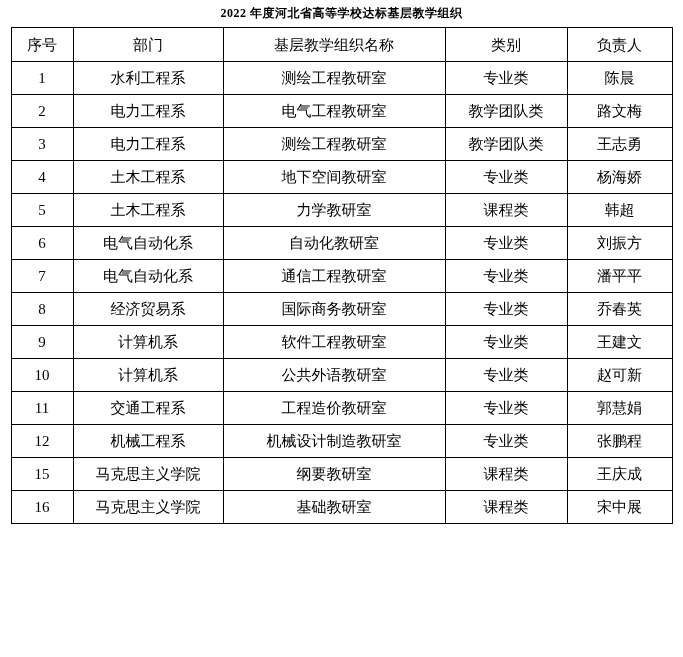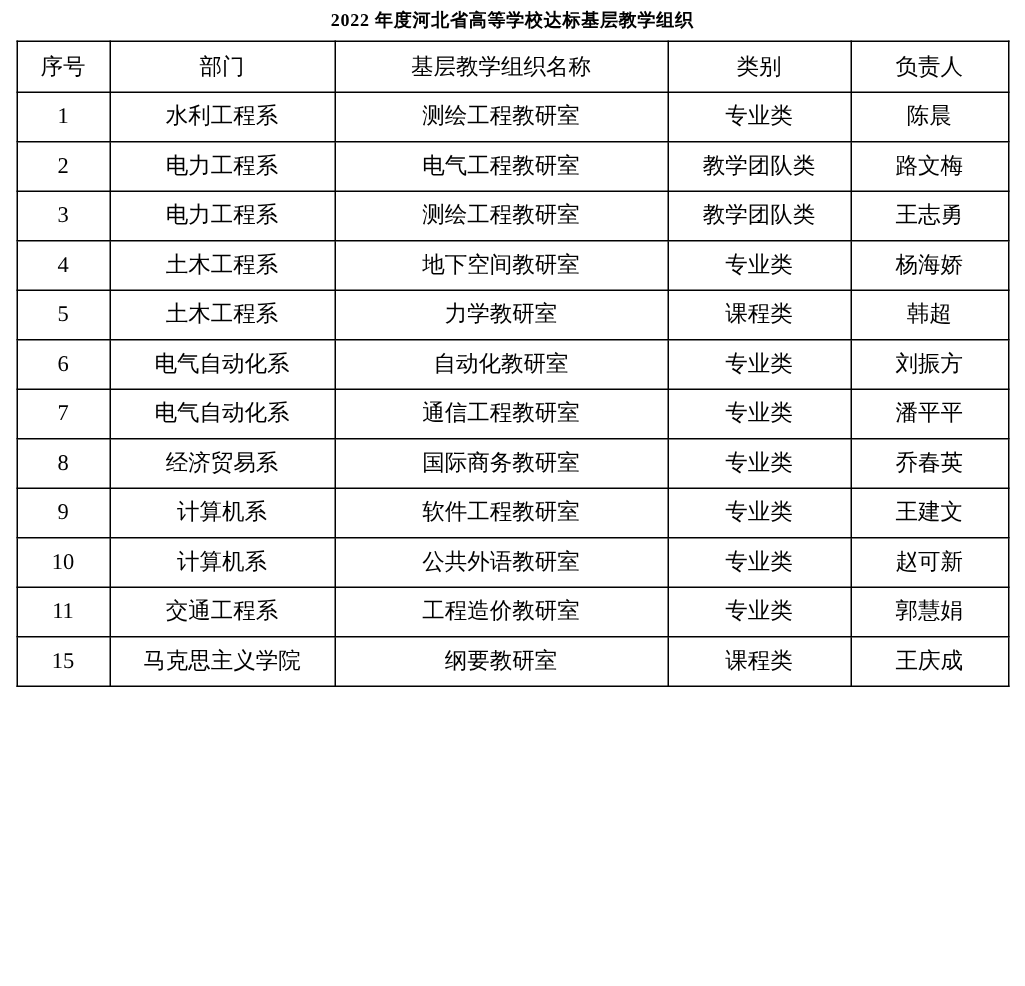--- a/index.html
+++ b/index.html
@@ -156,22 +156,36 @@
         <td>赵可新</td>
       </tr>
       <tr>
         <td>11</td>
         <td>交通工程系</td>
         <td>工程造价教研室</td>
         <td>专业类</td>
         <td>郭慧娟</td>
       </tr>
       <tr>
+        <td>12</td>
+        <td>机械工程系</td>
+        <td>机械设计制造教研室</td>
+        <td>专业类</td>
+        <td>张鹏程</td>
+      </tr>
+      <tr>
         <td>15</td>
         <td>马克思主义学院</td>
         <td>纲要教研室</td>
         <td>课程类</td>
         <td>王庆成</td>
+      </tr>
+      <tr>
+        <td>16</td>
+        <td>马克思主义学院</td>
+        <td>基础教研室</td>
+        <td>课程类</td>
+        <td>宋中展</td>
       </tr>
     </tbody>
   </table>
 
 </div>
 
 </body></html>

